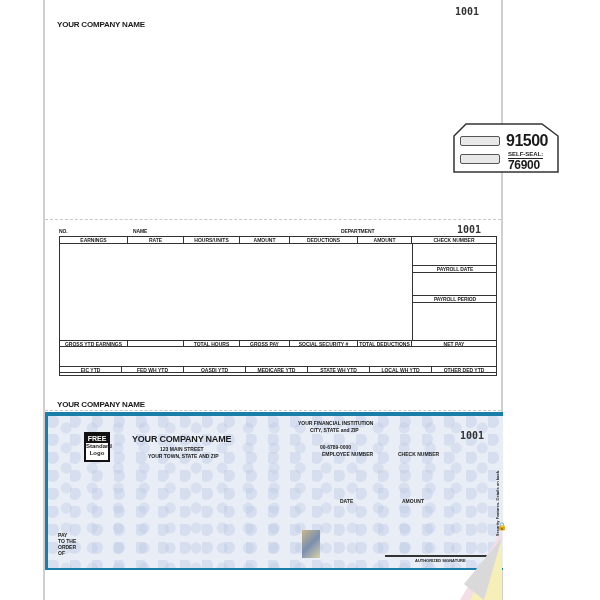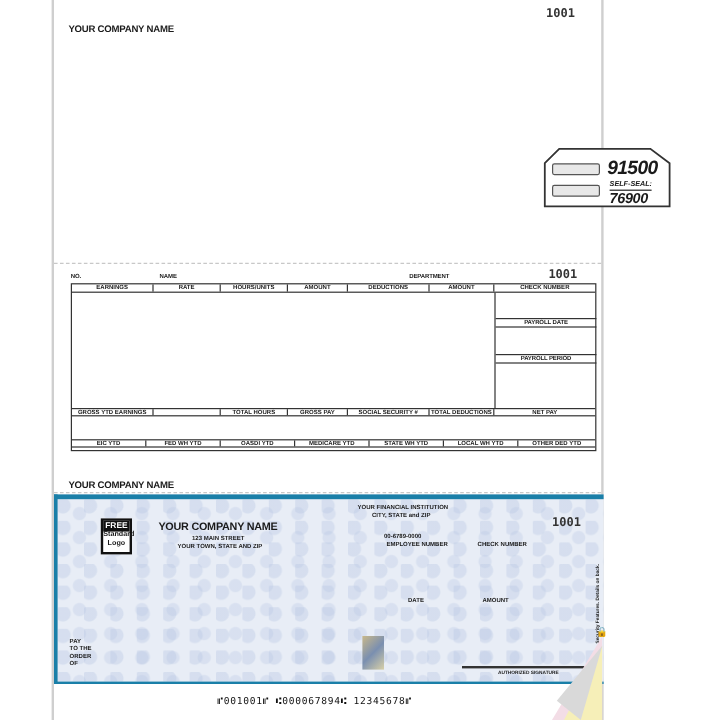--- a/index.html
+++ b/index.html
@@ -12,21 +12,21 @@
     }
     .abs { position: absolute; }
 
     
     .co-name { font-weight: bold; font-size: 8px; letter-spacing: -0.2px; }
     .chk-num { font-family: "DejaVu Sans Mono", monospace; font-size: 10px; font-weight: bold; color: #333; }
 
     .perf { position: absolute; left: 0; right: 0; border-top: 1px dashed #c8c8c8; }
 
     
-    .badge { position: absolute; left: 452px; top: 122px; width: 108px; height: 52px; font-style: italic; }
+    .badge { position: absolute; left: 452px; top: 122px; width: 108px; height: 52px; }
     .badge svg { position: absolute; left: 0; top: 0; }
     .badge .slot { position: absolute; width: 40px; height: 10px; border: 1px solid #555; border-radius: 2px; background: #e8e8e8; }
     .badge .n1 { position: absolute; left: 54px; top: 10px; font-size: 16px; font-weight: bold; letter-spacing: -0.5px; }
     .badge .lbl { position: absolute; left: 56px; top: 29px; font-size: 6px; font-weight: bold; border-bottom: 1px solid #222; line-height: 7px; }
     .badge .n2 { position: absolute; left: 56px; top: 36px; font-size: 12px; font-weight: bold; letter-spacing: -0.3px; }
 
     
     .lbl-sm { font-size: 5px; font-weight: bold; letter-spacing: -0.1px; white-space: nowrap; }
     .stub-box { position: absolute; left: 14px; top: 236px; width: 438px; border: 1px solid #333; }
     .hdr-row { display: flex; height: 7px; border-bottom: 1px solid #333; }
@@ -133,21 +133,20 @@
 
     <div class="abs" style="left:254px; top:114px; width:18px; height:28px; background:linear-gradient(135deg,#c9b88a,#7a8fb0,#d8d0a8);"></div>
   </div>
 
   <div class="sigline"></div>
   <div class="abs t6" style="left:370px; top:558px; font-size:4px; font-weight:bold;">AUTHORIZED SIGNATURE</div>
 
   <div class="security">Security Features. Details on back.</div>
   <div class="abs" style="left:452px; top:522px; font-size:8px;">🔒</div>
 
-  <div class="micr">⑈001001⑈ ⑆000067894⑆ 12345678⑈</div>
 </div>
 
 <div class="badge">
   <svg width="108" height="52" viewBox="0 0 108 52">
     <path d="M2 14 L14 2 L90 2 L106 14 L106 50 L2 50 Z" fill="#fff" stroke="#333" stroke-width="1.5"></path>
   </svg>
   <div class="slot" style="left:8px; top:14px;"></div>
   <div class="slot" style="left:8px; top:32px;"></div>
   <div class="n1">91500</div>
   <div class="lbl">SELF-SEAL:</div>

